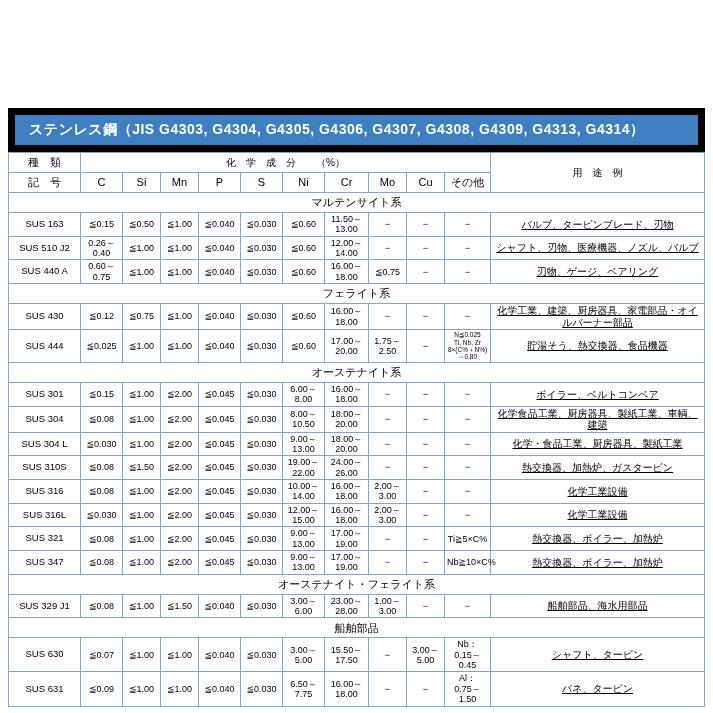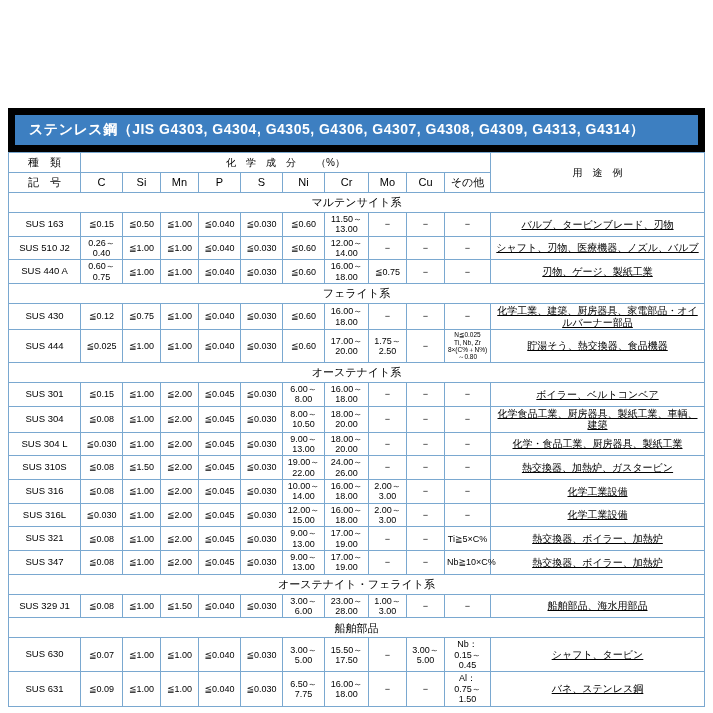--- a/index.html
+++ b/index.html
@@ -131,21 +131,21 @@
           <td>0.60～<br>0.75</td>
           <td>≦1.00</td>
           <td>≦1.00</td>
           <td>≦0.040</td>
           <td>≦0.030</td>
           <td>≦0.60</td>
           <td>16.00～<br>18.00</td>
           <td>≦0.75</td>
           <td>−</td>
           <td class="">−</td>
-          <td class="use">刃物、ゲージ、製紙工業</td>
+          <td class="use">刃物、ゲージ、ベアリング</td>
         </tr>
         <tr class="group-row">
           <td colspan="12">フェライト系</td>
         </tr>
         <tr>
           <td class="name">SUS 430</td>
           <td>≦0.12</td>
           <td>≦0.75</td>
           <td>≦1.00</td>
           <td>≦0.040</td>
@@ -325,17 +325,17 @@
           <td>≦0.09</td>
           <td>≦1.00</td>
           <td>≦1.00</td>
           <td>≦0.040</td>
           <td>≦0.030</td>
           <td>6.50～<br>7.75</td>
           <td>16.00～<br>18.00</td>
           <td>−</td>
           <td>−</td>
           <td class="">Al：<br>0.75～1.50</td>
-          <td class="use">バネ、ステンレス鋼</td>
+          <td class="use">バネ、タービン</td>
         </tr>
       </tbody>
   </table>
 </div>
 
 </body></html>

